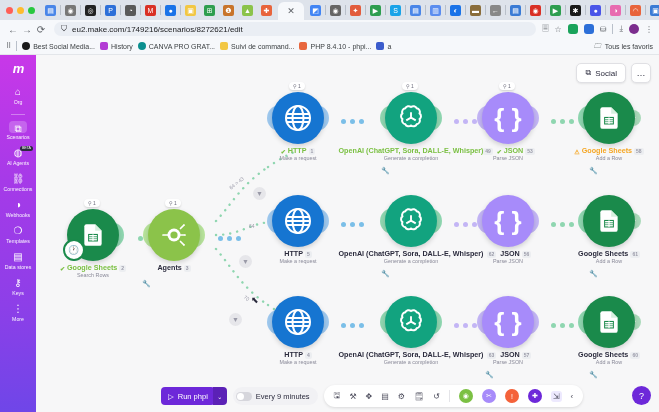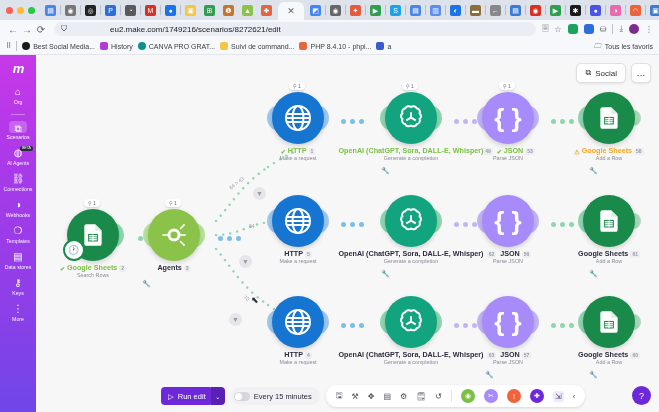--- a/index.html
+++ b/index.html
@@ -34,21 +34,21 @@
   .chrome-addr {
     position: absolute; top: 20px; left: 0; width: 659px; height: 18px;
     background: #f6f8fb; display: flex; align-items: center; padding: 0 6px;
   }
   .navbtn { width: 14px; text-align: center; color: #5f6368; font-size: 10px; }
   .omnibox {
     flex: 1; height: 14px; background: #eaeef4; border-radius: 8px;
     display: flex; align-items: center; padding: 0 7px; margin: 0 6px;
     font-size: 8px; color: #202124; gap: 5px;
   }
-  .omni-url { white-space: nowrap; overflow: hidden; margin-left: 38px; }
+  .omni-url { white-space: nowrap; overflow: hidden; }
   .addr-icons { display: flex; align-items: center; gap: 6px; font-size: 8px; color: #5f6368; }
   .ai { width: 10px; height: 10px; border-radius: 3px; display:inline-block;}
 
   .chrome-bm {
     position: absolute; top: 38px; left: 0; width: 659px; height: 17px;
     background: #f6f8fb; display: flex; align-items: center;
     padding: 0 6px; font-size: 7px; color: #3c4043; gap: 5px;
     border-bottom: 1px solid #e3e6ea;
   }
   .bm { display: flex; align-items: center; gap: 3px; white-space: nowrap; }
@@ -677,28 +677,28 @@
       <div class="lbl">
         <span>Google Sheets</span><span class="nbadge">60</span>
       </div>
       <div class="sub">Add a Row</div>
     </div>
 
     <div class="bottombar">
       <div style="display:flex;align-items:center;margin-left:115px">
         <div class="runonce">
           <span>▷</span>
-          <span>Run edit</span>
+          <span>Run phpi</span>
         </div>
         <div class="runsplit">⌄</div>
       </div>
 
       <div class="schedule">
         <span class="toggle"></span>
-        <span>Every 15 minutes</span>
+        <span>Every 9 minutes</span>
       </div>
 
       <div class="tools">
         <span>🖫</span>
         <span>⚒</span>
         <span>✥</span>
         <span>▤</span>
         <span>⚙</span>
         <span>🗒</span>
         <span>↺</span>

